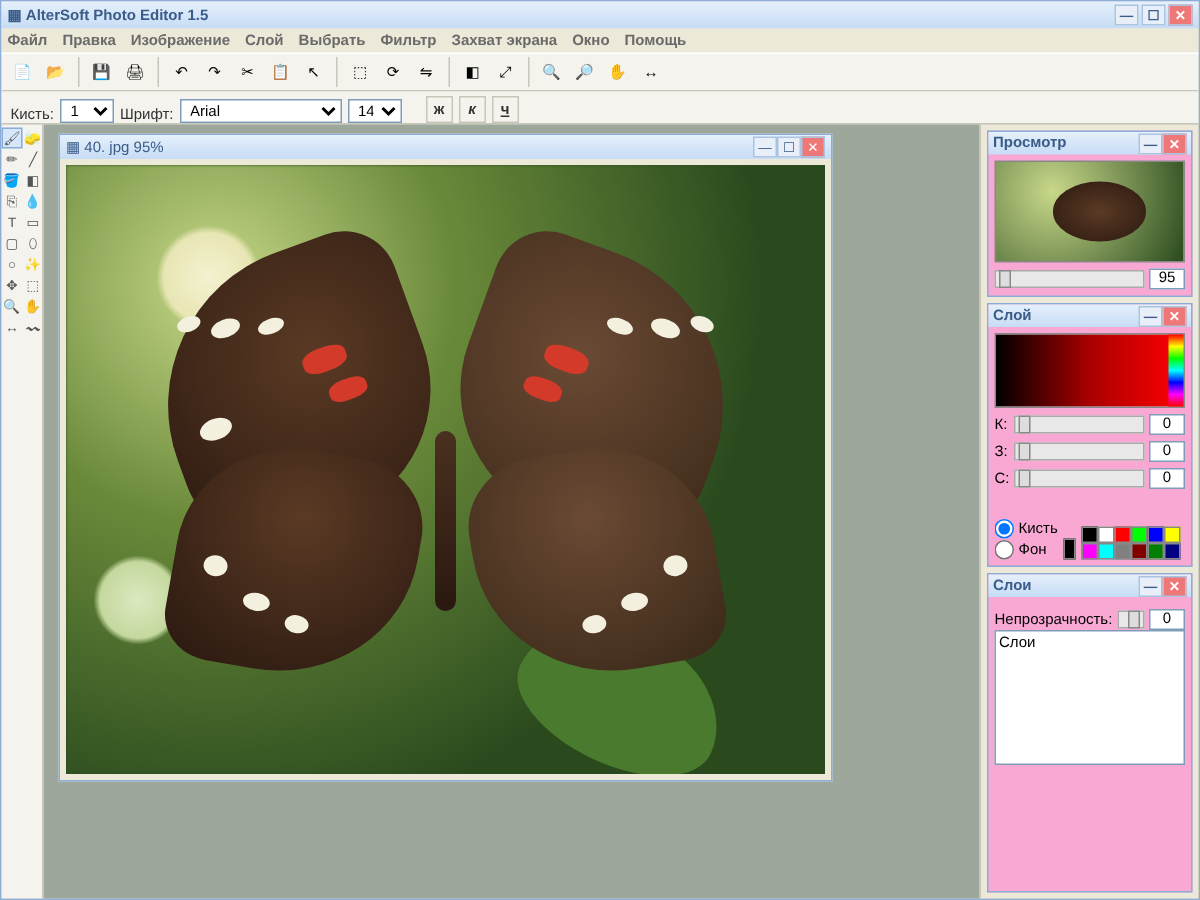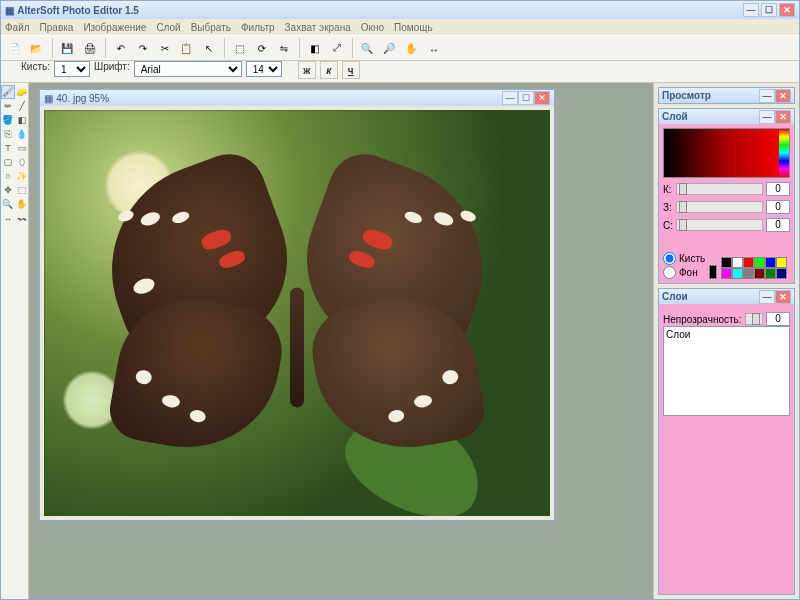--- a/index.html
+++ b/index.html
@@ -4,25 +4,25 @@
 <style>
 * { box-sizing: border-box; margin: 0; padding: 0; font-family: Tahoma, Arial, sans-serif; font-size: 10px; }
 body { background: #fff; overflow: hidden; }
 .app { width: 800px; height: 600px; display: flex; flex-direction: column; border: 1px solid #8badd8; background: #ece9d8; }
 .titlebar { height: 18px; background: linear-gradient(#e5f0fb,#c6dcf5); display: flex; align-items: center; padding: 0 4px; color: #3b5b88; font-weight: bold; }
 .titlebar .spacer { flex: 1; }
 .win-btns { display: flex; gap: 2px; }
 .win-btn { width: 16px; height: 14px; background: #e8eff9; border: 1px solid #a9c3e0; display: flex; align-items: center; justify-content: center; font-size: 9px; color: #3b5b88; }
 .win-btn.close { background: #e77; color: #fff; }
 .menubar { height: 16px; background: #ece9d8; display: flex; align-items: center; padding: 0 4px; gap: 10px; color: #6a6a6a; }
-.menubar span { cursor: default; }
+.menubar span { cursor: default; font-weight: bold; }
 .toolbar { height: 26px; background: #f4f3ee; border-top: 1px solid #fff; border-bottom: 1px solid #c8c6b8; display: flex; align-items: center; padding: 0 4px; gap: 2px; }
 .tbtn { width: 20px; height: 20px; display: flex; align-items: center; justify-content: center; border: 1px solid transparent; }
 .tsep { width: 1px; height: 20px; background: #c8c6b8; margin: 0 3px; }
-.optbar { height: 22px; background: #f4f3ee; border-bottom: 1px solid #c8c6b8; display: flex; align-items: flex-start; padding: 0 20px; gap: 4px; }
+.optbar { height: 22px; background: #f4f3ee; border-bottom: 1px solid #c8c6b8; display: flex; align-items: flex-end; padding: 0 6px; gap: 4px; }
 .optbar label { color: #333; }
 select, input[type=text] { border: 1px solid #7f9db9; background: #fff; height: 16px; font-size: 10px; padding: 0 2px; }
 .obtn { width: 18px; height: 18px; border: 1px solid #c8c6b8; background: #f4f3ee; display: flex; align-items: center; justify-content: center; font-weight: bold; color: #333; }
 .workspace { flex: 1; display: flex; background: #9ea79c; }
 .toolbox { width: 28px; background: #f4f3ee; border-right: 1px solid #c8c6b8; display: grid; grid-template-columns: 14px 14px; grid-auto-rows: 14px; gap: 0; padding: 2px 0; }
 .tool { width: 14px; height: 14px; display: flex; align-items: center; justify-content: center; font-size: 9px; color: #555; }
 .tool.sel { background: #d6e6fb; border: 1px solid #8badd8; }
 .canvas-area { flex: 1; position: relative; padding: 6px; }
 .docwin { position: absolute; left: 10px; top: 6px; width: 516px; height: 432px; border: 1px solid #8badd8; background: #ece9d8; display: flex; flex-direction: column; }
 .doc-titlebar { height: 16px; background: linear-gradient(#e5f0fb,#c6dcf5); display: flex; align-items: center; padding: 0 4px; color: #3b5b88; }
@@ -199,20 +199,29 @@
     </div>
 
     <div class="panels">
       <div class="panel">
         <div class="panel-tb">
           <span>Просмотр</span>
           <div class="spacer"></div>
           <div class="win-btn">—</div>
           <div class="win-btn close">✕</div>
         </div>
+        <div class="panel-body">
+          <div class="preview-thumb"></div>
+          <div class="slider-row">
+            <div class="slider">
+                <div class="thumb"></div>
+              </div>
+            <div class="valbox">95</div>
+          </div>
+        </div>
       </div>
 
       <div class="panel">
         <div class="panel-tb">
           <span>Слой</span>
           <div class="spacer"></div>
           <div class="win-btn">—</div>
           <div class="win-btn close">✕</div>
         </div>
         <div class="panel-body">

